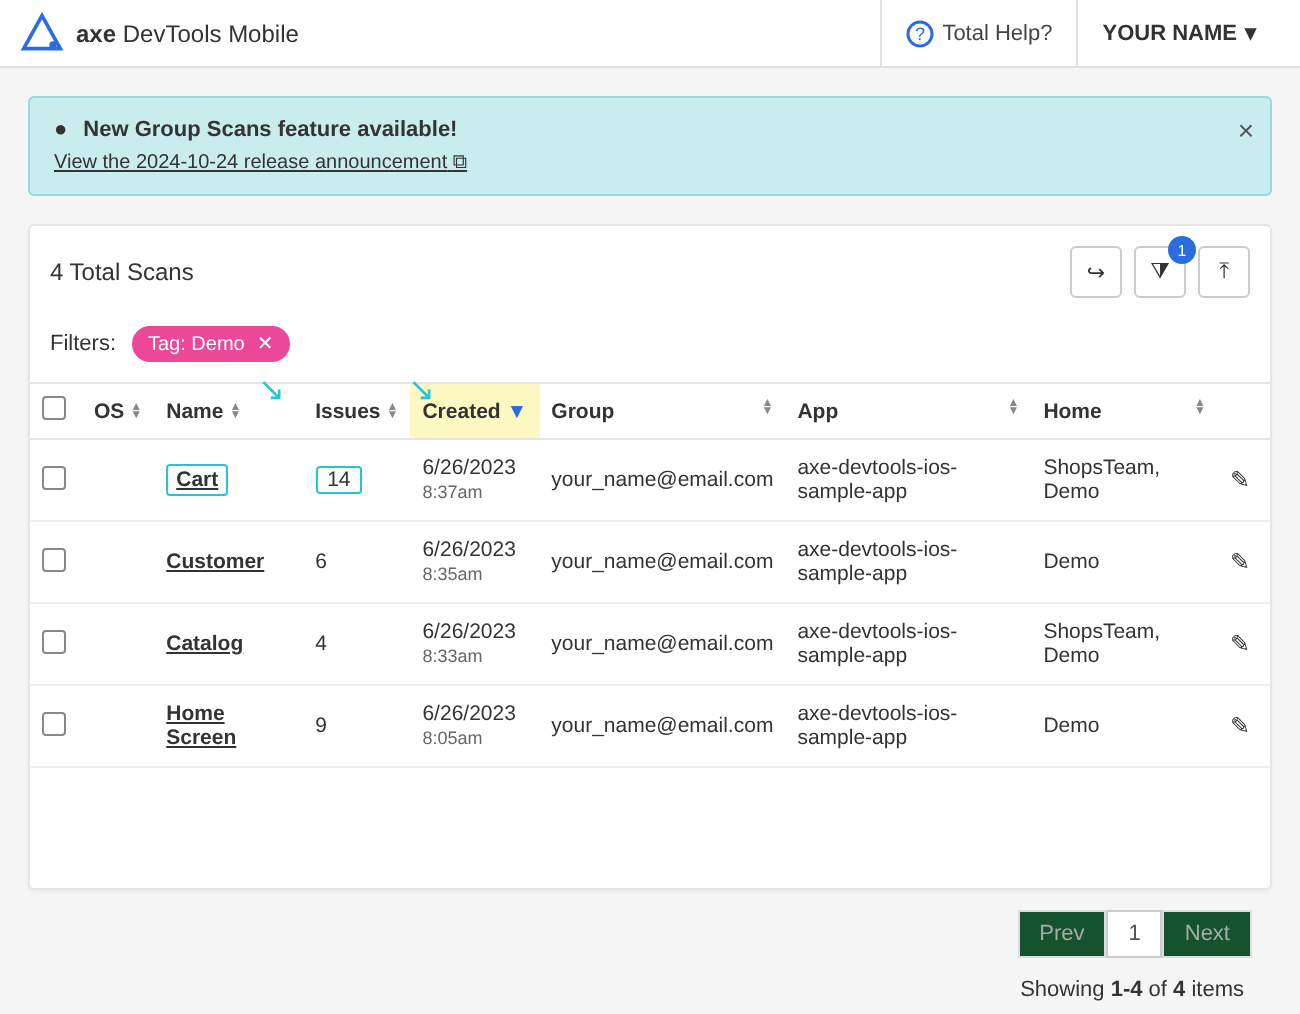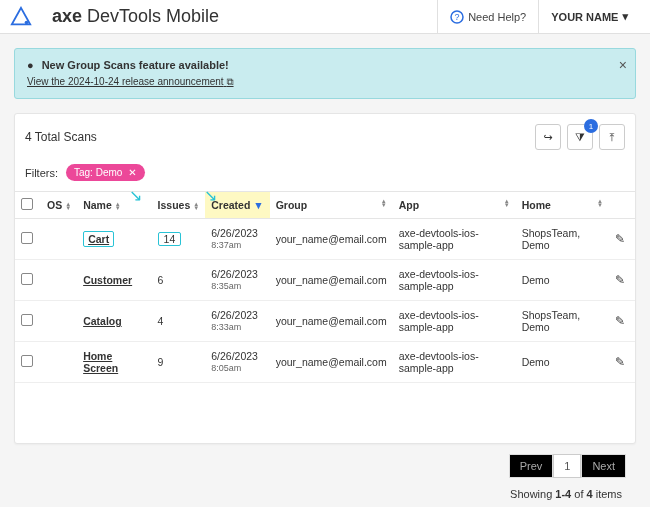--- a/index.html
+++ b/index.html
@@ -1,18 +1,18 @@
 <!DOCTYPE html>
 <html><head>
 <meta charset="utf-8">
 <style>
 *{box-sizing:border-box;margin:0;padding:0;font-family:-apple-system,BlinkMacSystemFont,"Segoe UI",Arial,sans-serif}
 body{background:#f5f5f5;width:650px;height:507px;overflow:hidden;font-size:11px;color:#333}
 .topbar{background:#fff;border-bottom:1px solid #e0e0e0;display:flex;align-items:center;padding:0 10px;height:34px}
-.brand{display:flex;align-items:center;gap:20px;font-size:18px}
+.brand{display:flex;align-items:center;gap:6px;font-size:12px}
 .brand b{font-weight:700}
 .brand-logo{width:22px;height:22px}
 .spacer{flex:1}
 .help{display:flex;align-items:center;gap:4px;border-left:1px solid #e0e0e0;padding:0 12px;height:34px;font-size:11px;color:#444}
 .user{display:flex;align-items:center;gap:4px;border-left:1px solid #e0e0e0;padding:16px 12px;height:34px;font-size:11px;font-weight:700}
 .main{padding:14px}
 .banner{background:#c9ecef;border:1px solid #98d9de;border-radius:3px;padding:10px 12px;margin-bottom:14px;position:relative}
 .banner-title{font-weight:700;font-size:11px;margin-bottom:4px;display:flex;align-items:center;gap:8px}
 .banner-link{font-size:10px;text-decoration:underline;color:#333}
 .banner-close{position:absolute;right:8px;top:8px;font-size:14px;color:#555;cursor:pointer}
@@ -36,21 +36,21 @@
 .link-cell{text-decoration:underline;color:#333;cursor:pointer;font-weight:700}
 .issue-cell{color:#333;cursor:pointer}
 .date{line-height:1.2}
 .date small{display:block;color:#666;font-size:9px}
 .hl{border:1.5px solid #29c3d6;padding:1px 4px;border-radius:2px;display:inline-block}
 .hl-box{border:1.5px solid #29c3d6;padding:0 5px;border-radius:2px;display:inline-block}
 .edit-icon{cursor:pointer;color:#333;font-size:12px}
 .arrow{position:absolute;color:#29c3d6;font-size:16px;pointer-events:none}
 .pagination{display:flex;align-items:center;justify-content:flex-end;gap:10px;padding:10px;font-size:11px}
 .pg-btns{display:flex}
-.pg-btn{border:1px solid #ddd;padding:5px 10px;background:#000000;color:#aaa}
+.pg-btn{border:1px solid #ddd;padding:5px 10px;background:#14532d;color:#aaa}
 .pg-num{border:1px solid #ccc;padding:5px 10px;background:#fff;color:#555}
 .showing{padding-right:4px;color:#333}
 .rel{position:relative}
 </style>
 </head>
 <body>
 
 <div class="topbar">
   <div class="brand">
     <svg class="brand-logo" viewBox="0 0 24 24">
@@ -58,21 +58,21 @@
         <circle cx="18" cy="18" r="2" fill="#2b6de0"></circle>
       </svg>
     <span><b>axe</b> <span>DevTools Mobile</span></span>
   </div>
   <div class="spacer"></div>
   <div class="help">
     <svg width="14" height="14">
         <circle cx="7" cy="7" r="6" fill="none" stroke="#2b6de0" stroke-width="1.5"></circle>
         <text x="7" y="10" text-anchor="middle" font-size="9" fill="#2b6de0">?</text>
       </svg>
-    <span>Need Help?</span>
+    <span>Total Help?</span>
   </div>
   <div class="user">
     <span>YOUR NAME</span>
     <span>▾</span>
   </div>
 </div>
 
 <div class="main">
   <div class="banner">
     <div class="banner-title">

